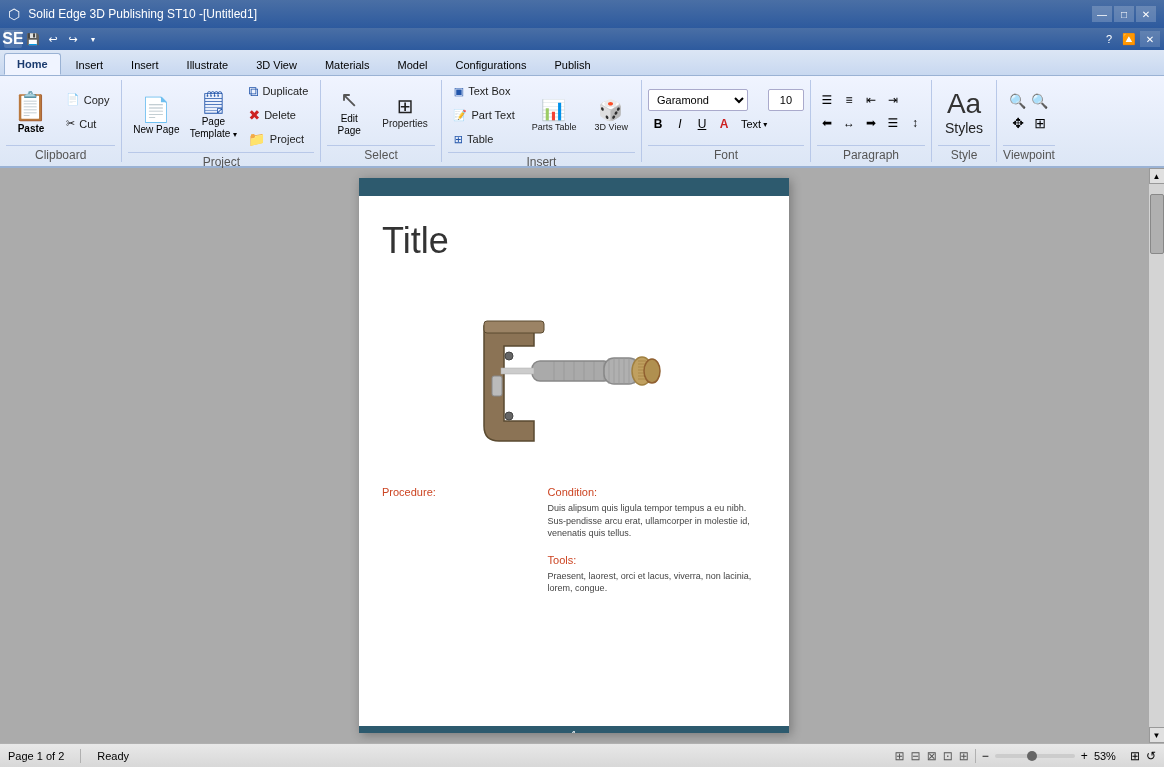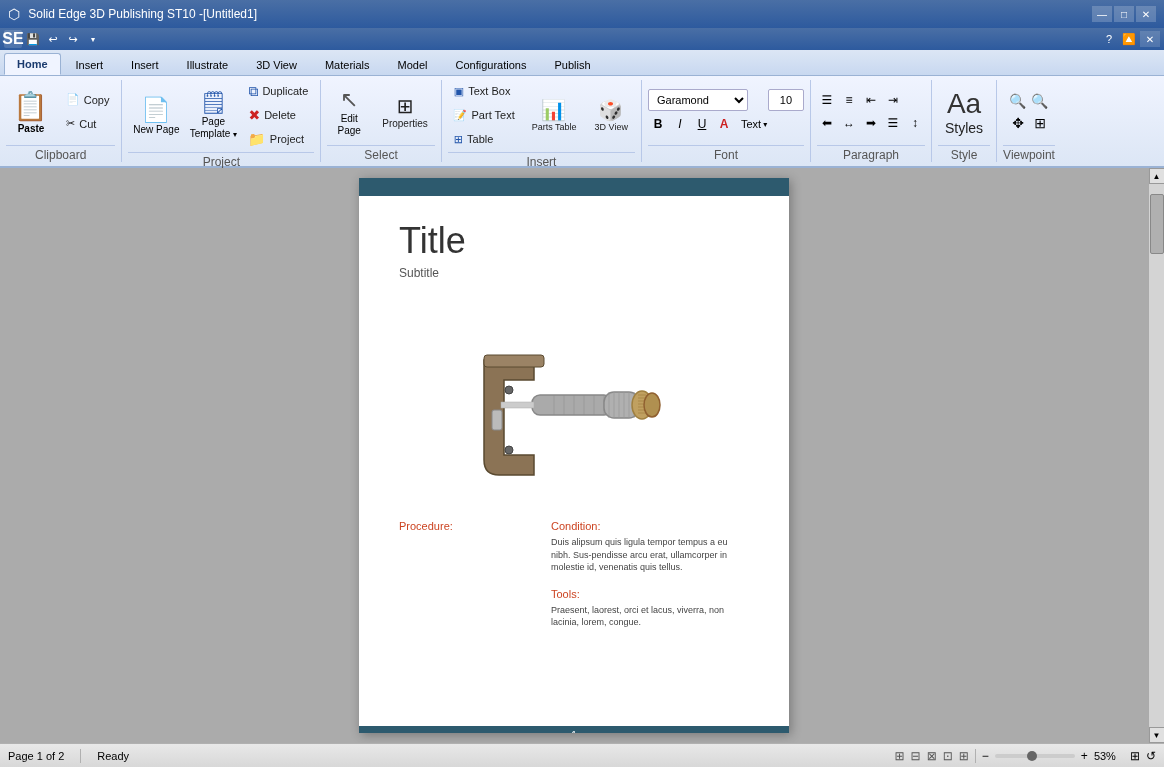--- a/index.html
+++ b/index.html
@@ -212,21 +212,21 @@
     .page-footer-bar {
       height: 18px;
       background: #2d5a6e;
       display: flex;
       align-items: center;
       justify-content: center;
       color: white;
       font-size: 10px;
     }
     .page-content {
-      padding: 24px 40px;
+      padding: 24px 23px;
       min-height: 530px;
     }
     .page-title {
       font-size: 36px;
       color: #333;
       font-weight: 300;
       margin-bottom: 4px;
     }
     .page-subtitle {
       font-size: 12px;
@@ -547,21 +547,20 @@
 </div>
 
 <div class="main-area">
 
   <div class="canvas-area">
 
     <div class="page-document">
       <div class="page-header-bar"></div>
       <div class="page-content">
         <div class="page-title">Title</div>
-        <div class="page-subtitle">Subtitle</div>
 
         <div class="page-3d-view">
           <svg class="micrometer-svg" viewBox="0 0 260 180" xmlns="http://www.w3.org/2000/svg">
 
             <g transform="translate(10,20)">
 
               <path d="M30,30 L30,130 Q30,145 45,145 L80,145 L80,125 L50,125 L50,50 L80,50 L80,30 Z" fill="#8B7355" stroke="#5a4a30" stroke-width="1.5"></path>
 
               <rect x="30" y="25" width="60" height="12" rx="3" fill="#9B8365" stroke="#5a4a30" stroke-width="1"></rect>
 

